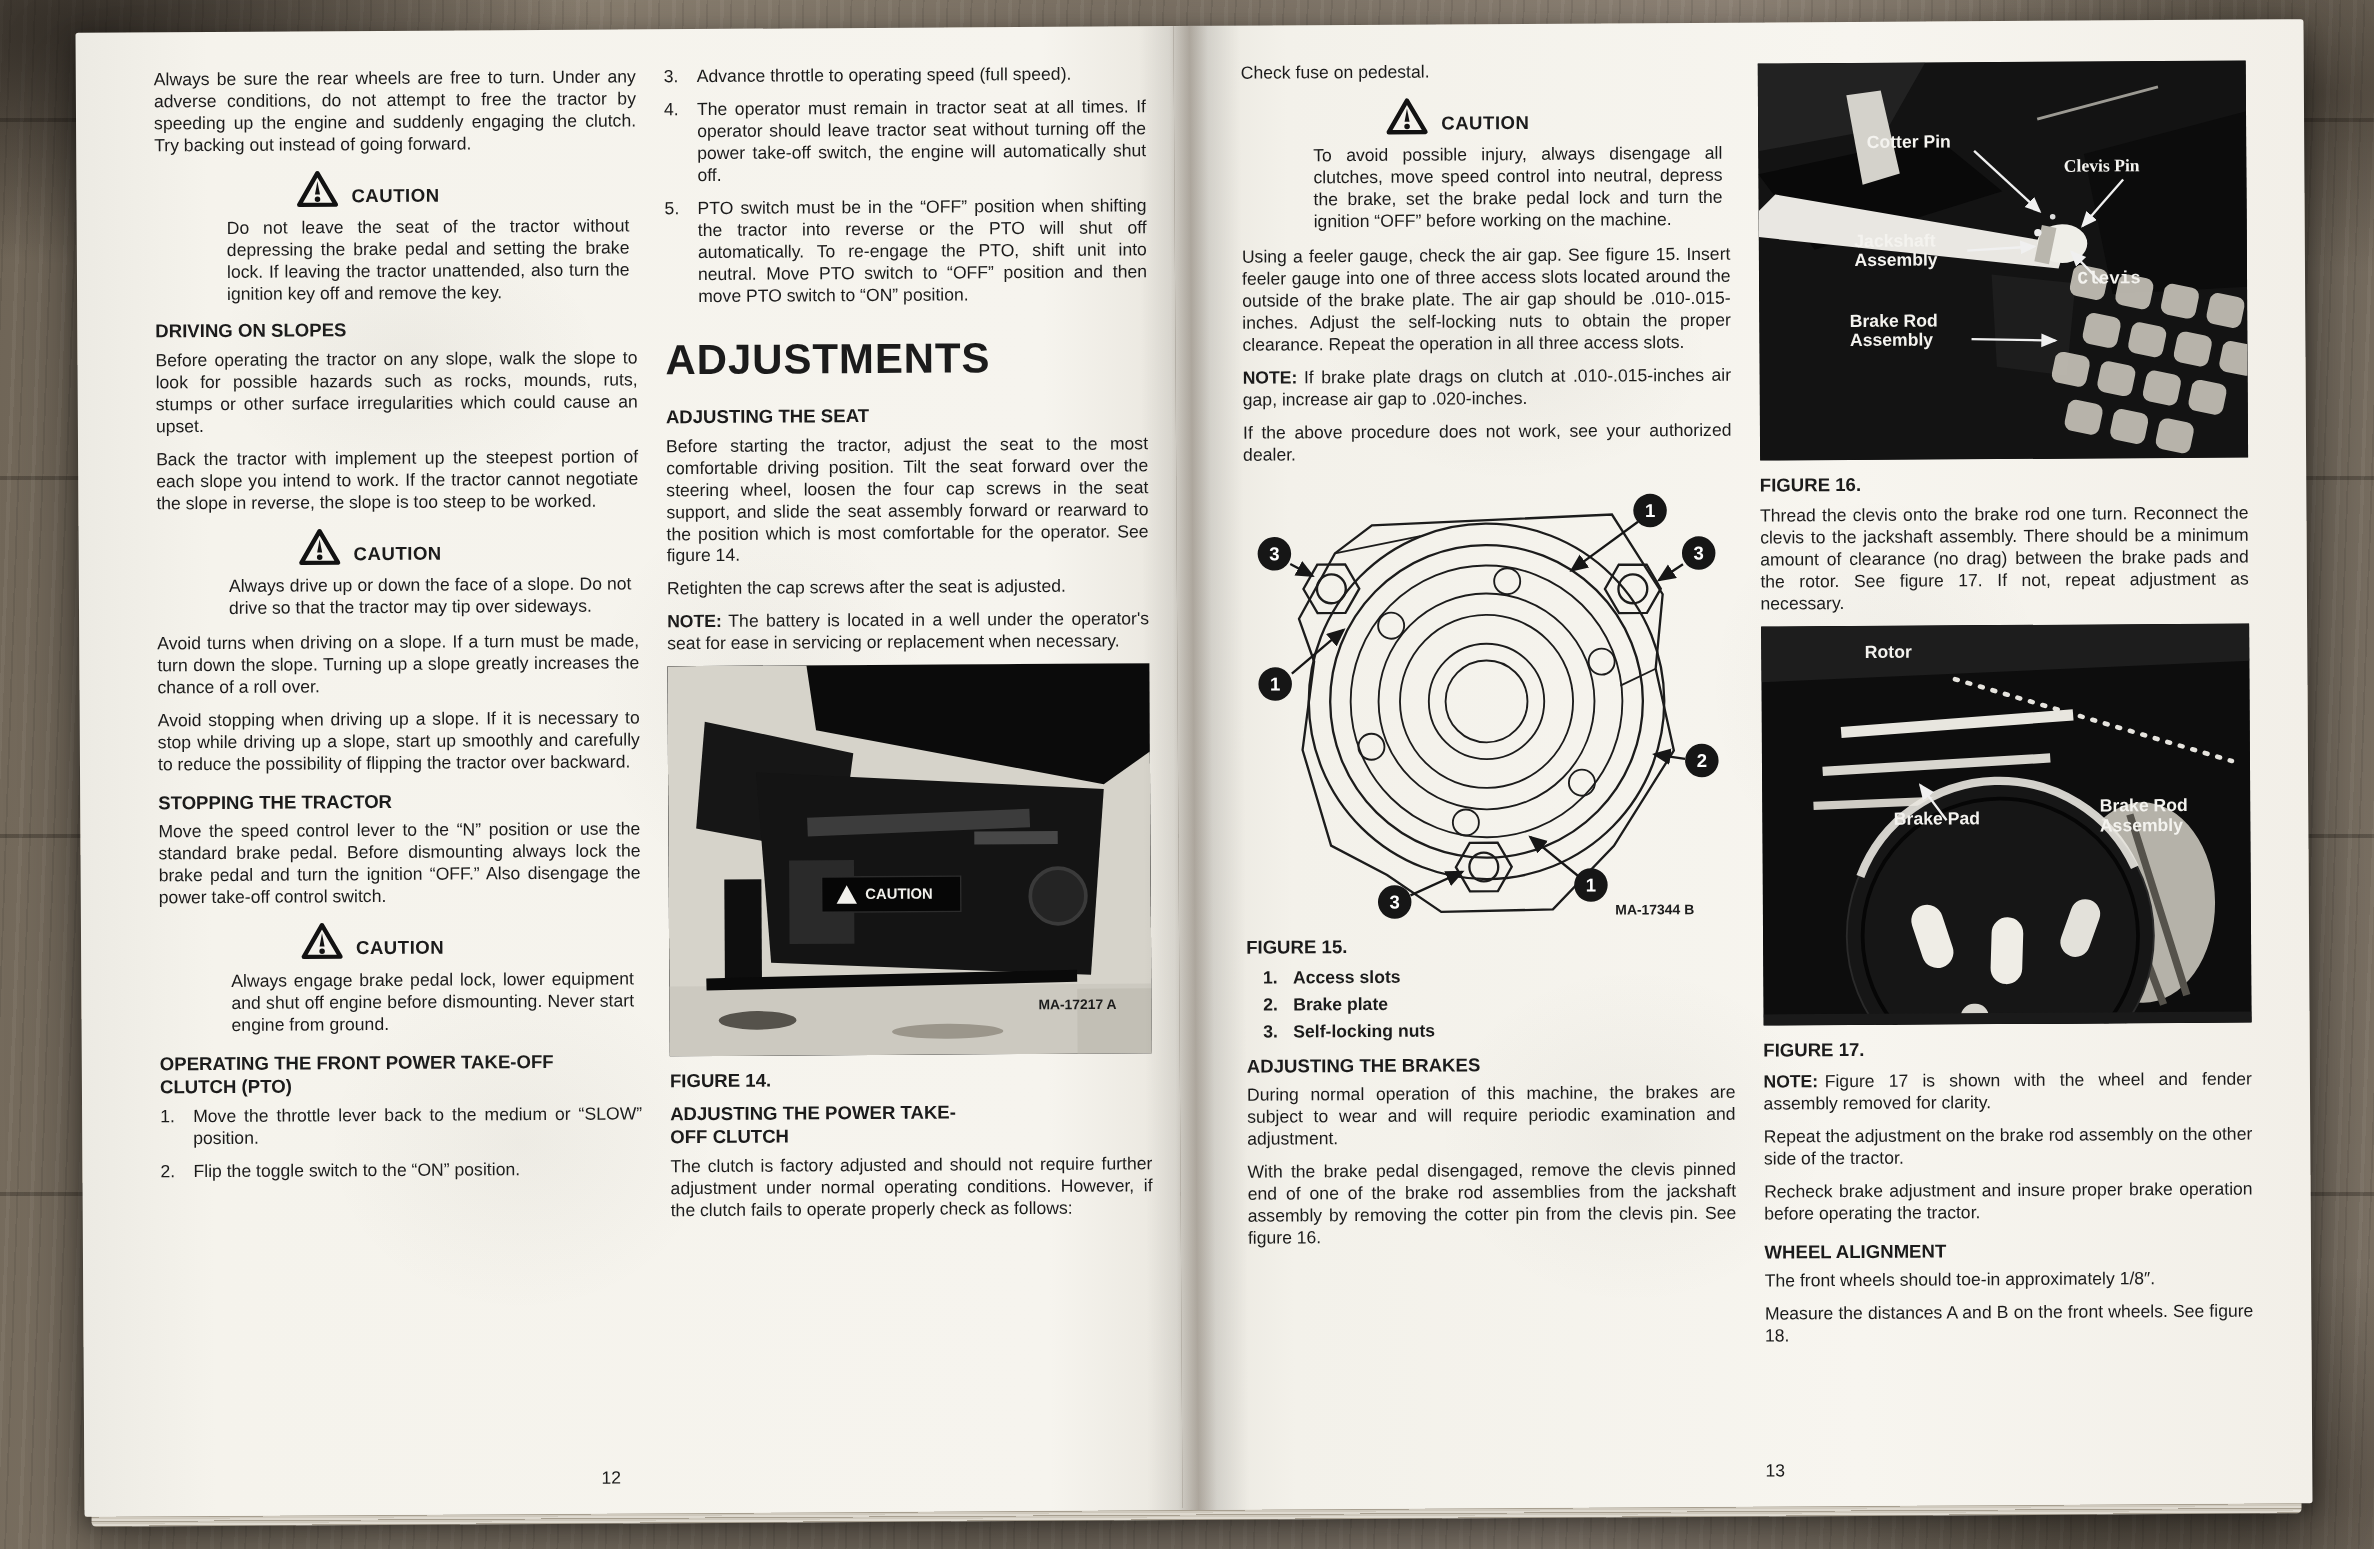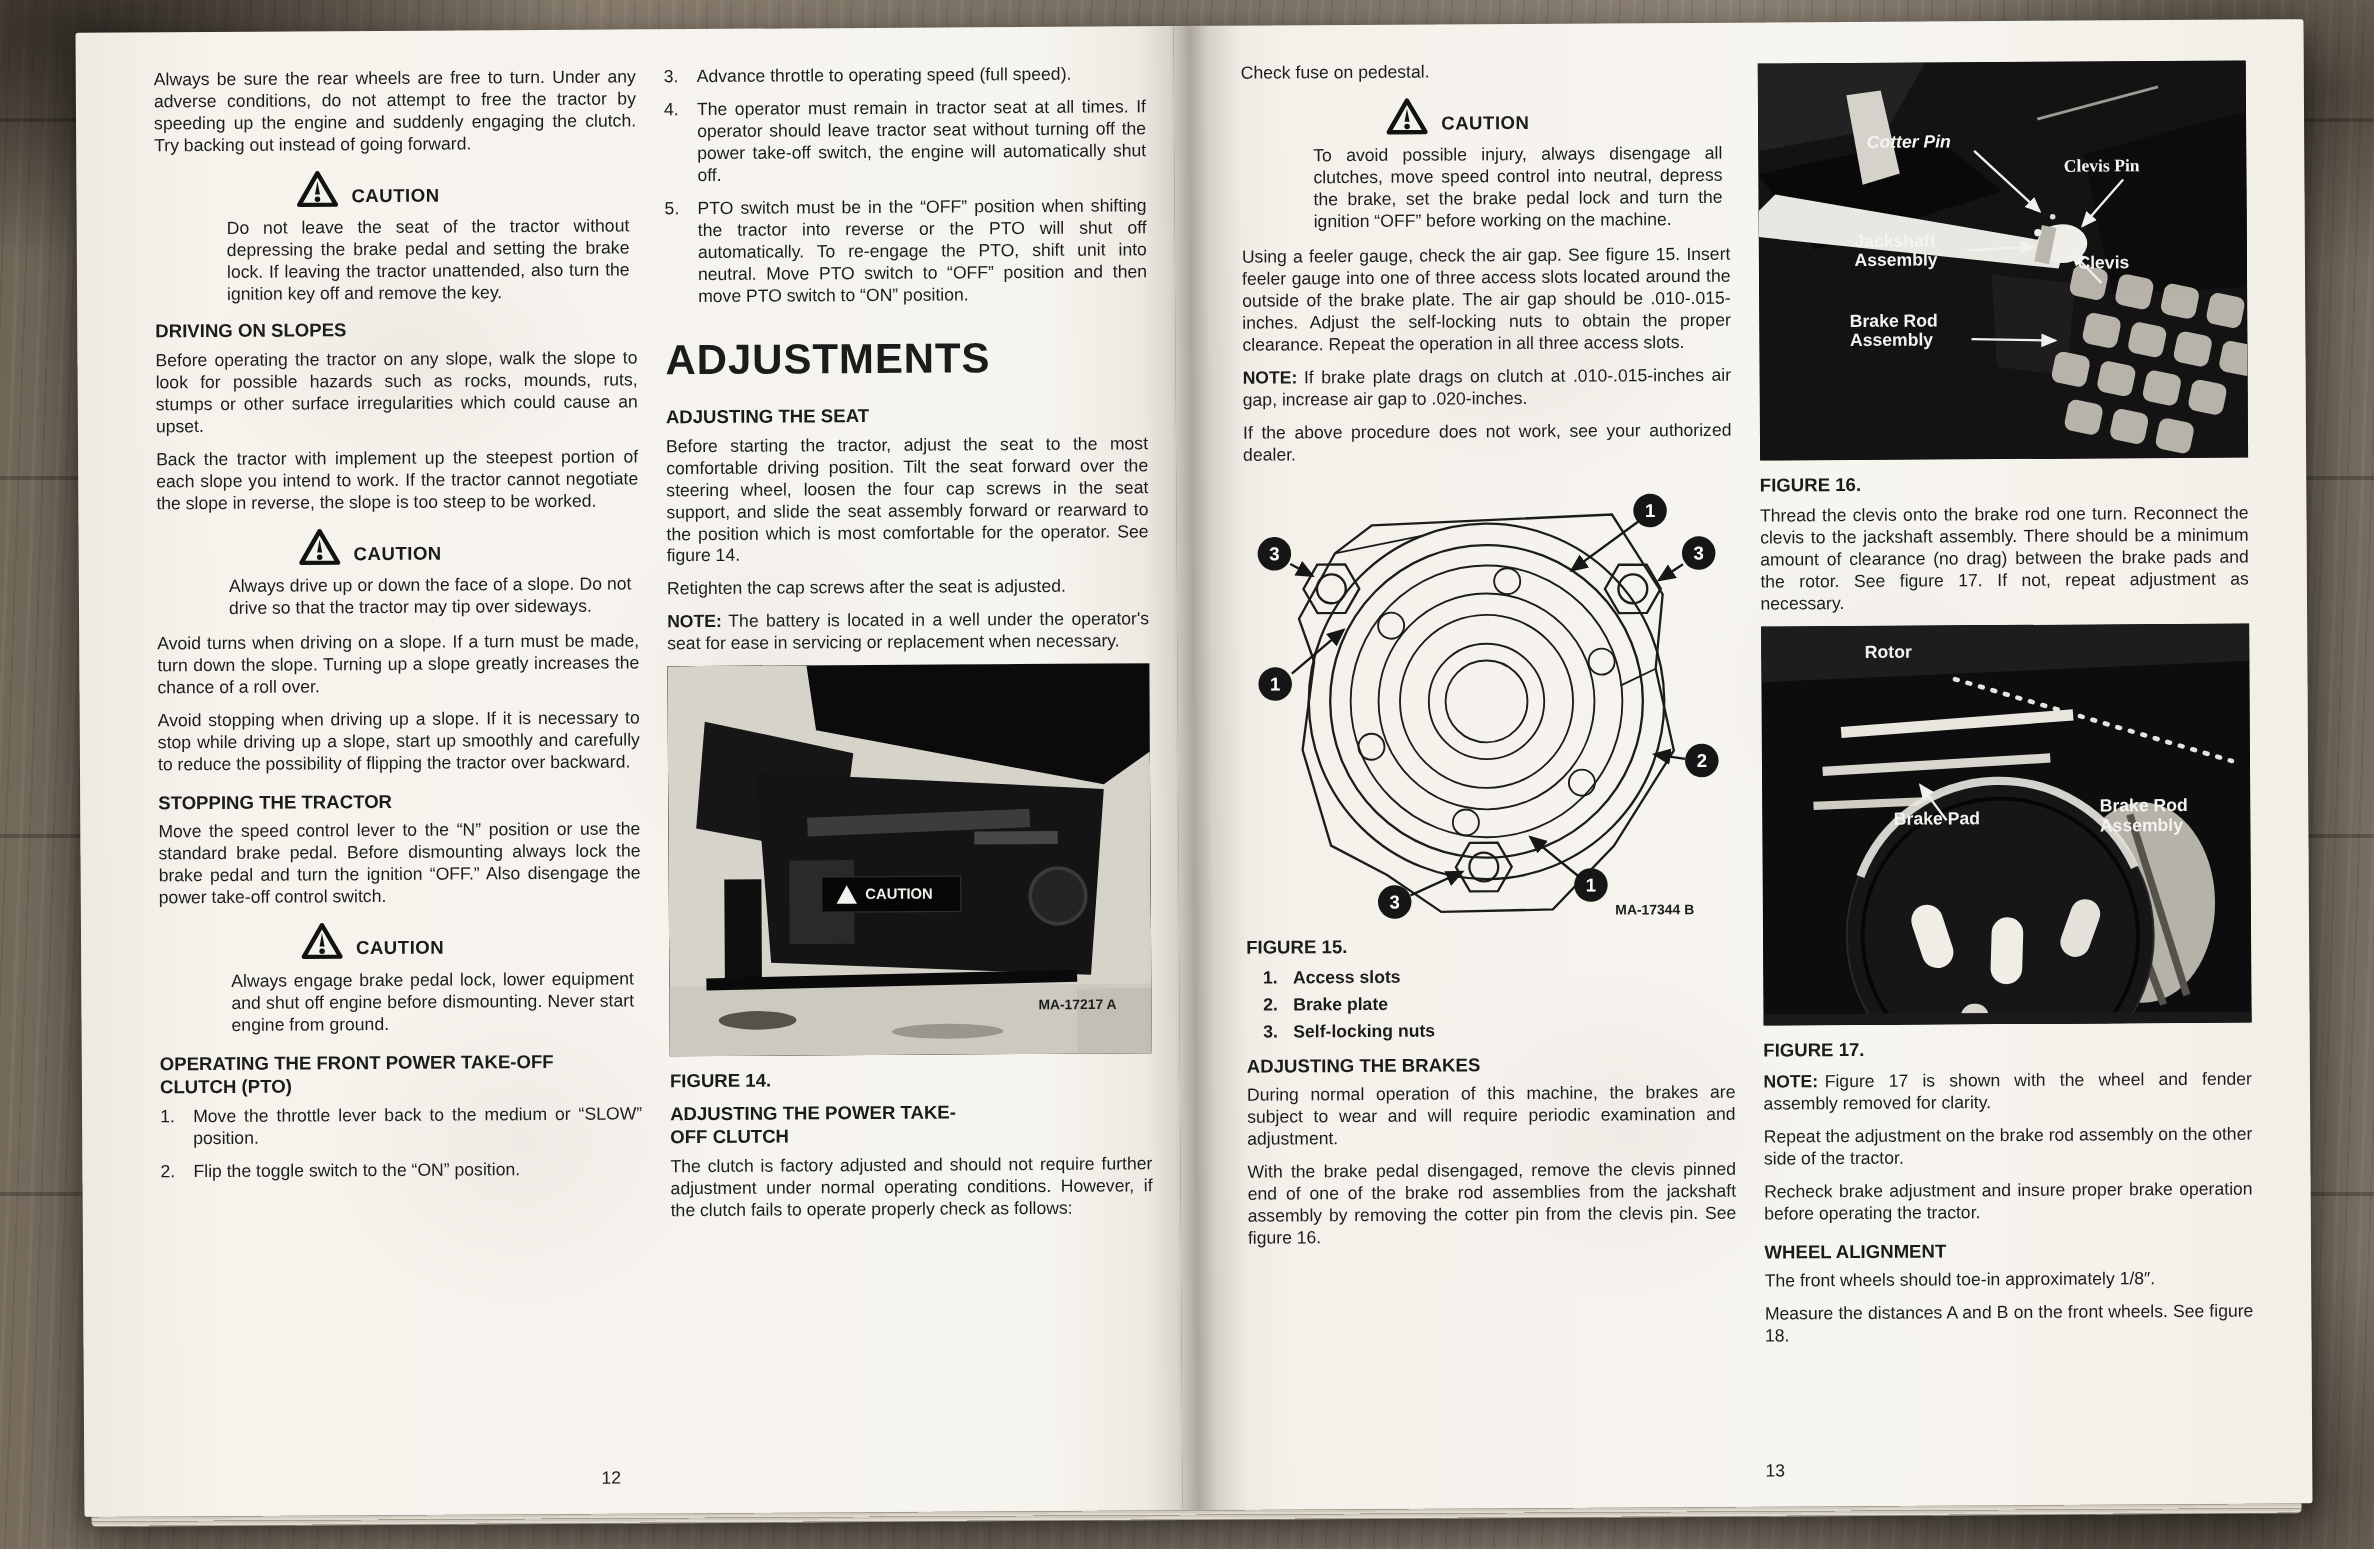--- a/index.html
+++ b/index.html
@@ -351,24 +351,24 @@
                   <rect x="442" y="382" width="38" height="34" rx="9"></rect>
               </g>
               <g stroke="#f0f0f0" stroke-width="2.5">
                 <line x1="232" y1="96" x2="302" y2="162" marker-end="url(#aw16)"></line>
                 <line x1="392" y1="128" x2="348" y2="178" marker-end="url(#aw16)"></line>
                 <line x1="224" y1="204" x2="296" y2="200" marker-end="url(#aw16)"></line>
                 <line x1="368" y1="240" x2="336" y2="206" marker-end="url(#aw16)"></line>
                 <line x1="228" y1="300" x2="318" y2="302" marker-end="url(#aw16)"></line>
               </g>
             </svg>
-            <div class="ph-label" style="left:109px; top:70px;font-style:italic;">Cotter Pin</div>
+            <div class="ph-label" style="left:109px; top:70px;">Cotter Pin</div>
             <div class="ph-label" style="left:306px; top:95px;font-family:Liberation Serif, serif;">Clevis Pin</div>
             <div class="ph-label" style="left:96px; top:169px; width:109px;">Jackshaft Assembly</div>
-            <div class="ph-label" style="left:319px; top:192px;">Clevis</div>
+            <div class="ph-label" style="left:319px; top:208px;font-family:Liberation Mono, monospace;">Clevis</div>
             <div class="ph-label" style="left:91px; top:249px; width:117px;">Brake Rod Assembly</div>
           </div>
           <div class="figcap">FIGURE 16.</div>
 
           <p class="para">Thread the clevis onto the brake rod one turn. Reconnect the clevis to the jackshaft assembly. There should be a minimum amount of clearance (no drag) between the brake pads and the rotor. See figure 17. If not, repeat adjustment as necessary.</p>
 
           <div class="photo fig17">
             <svg viewBox="0 0 525 430" preserveAspectRatio="none">
               <defs>
                 <marker id="aw17" markerWidth="8" markerHeight="8" refX="6" refY="3" orient="auto">

